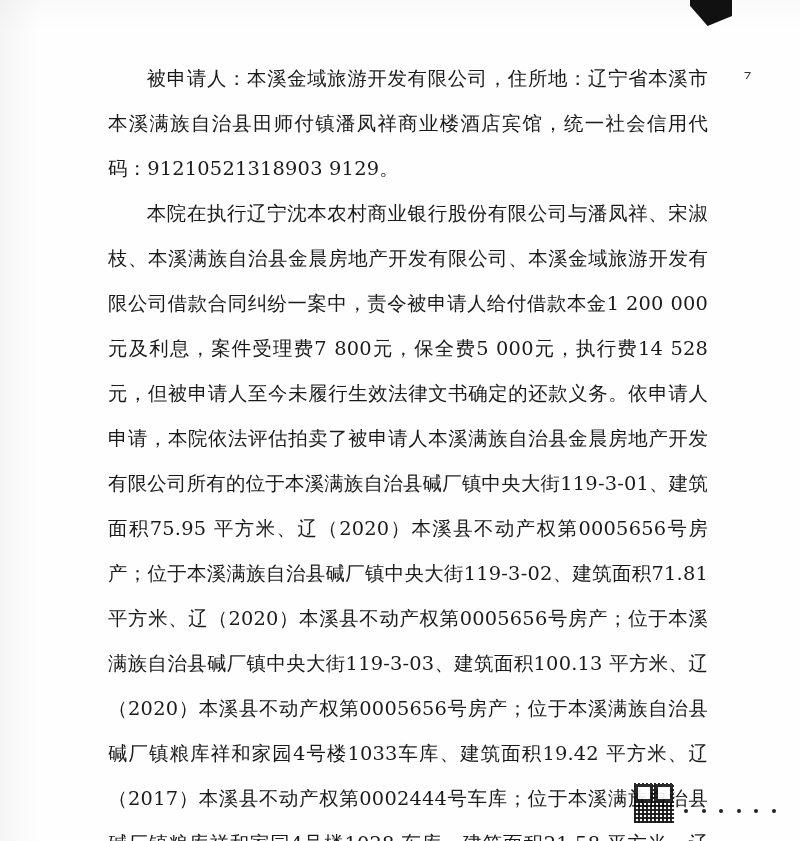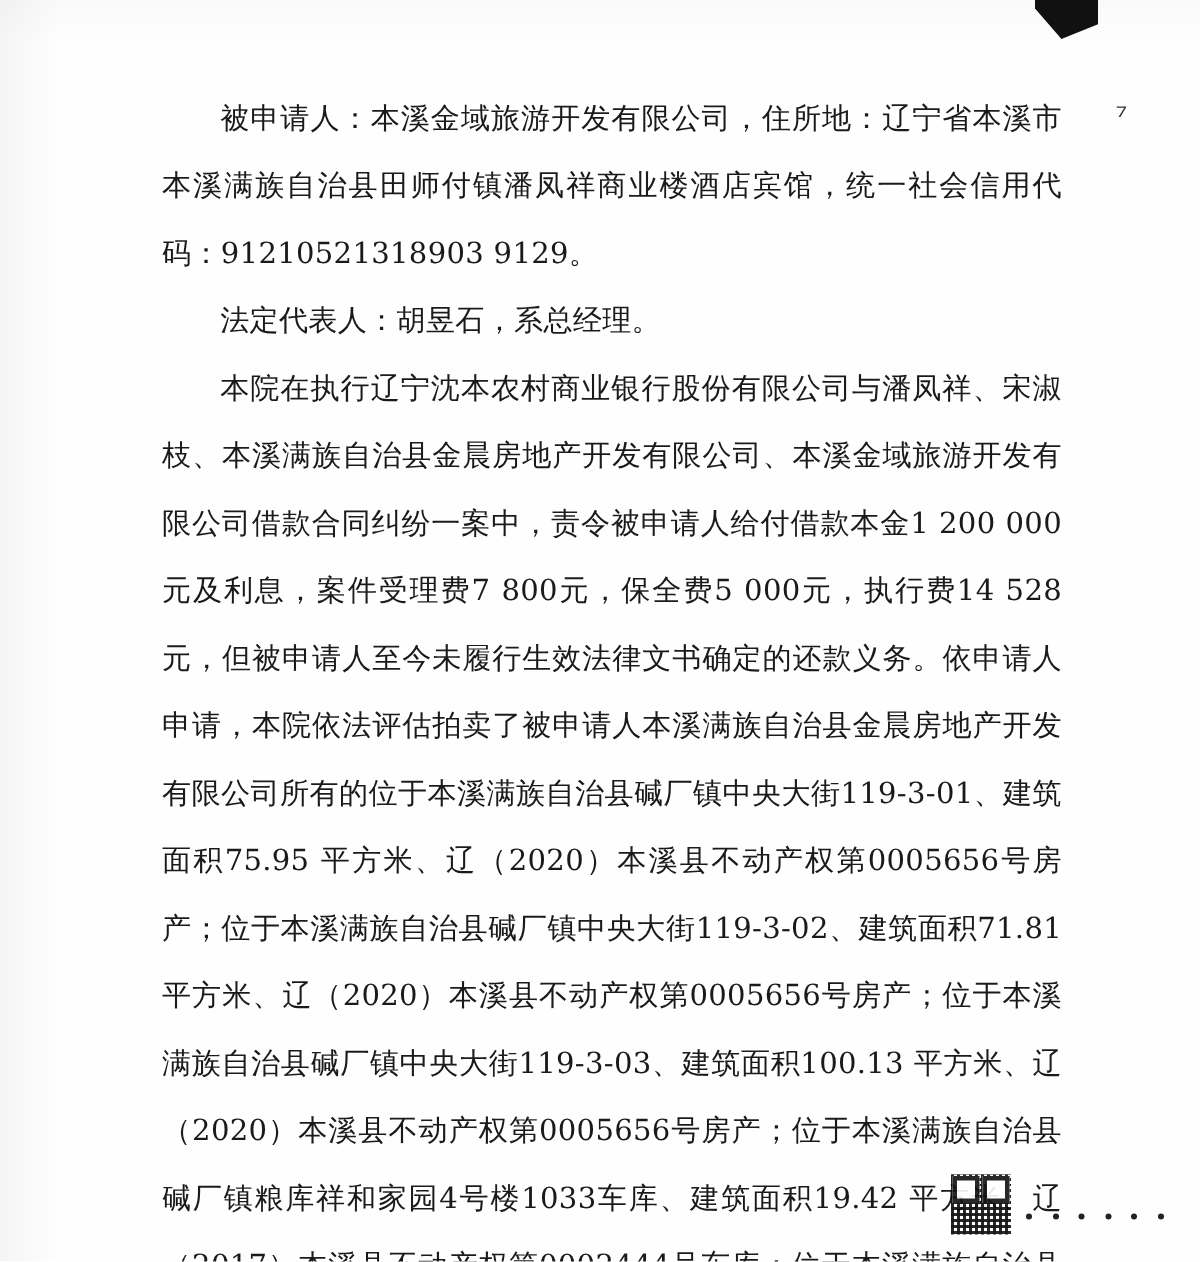--- a/index.html
+++ b/index.html
@@ -120,21 +120,20 @@
 <div id="page">
 
   <div class="corner-mark"></div>
 
   <div class="side-mark">⁊</div>
 
   <div class="doc-body">
 
     <p class="para"><span>被申请人：本溪金域旅游开发有限公司，住所地：辽宁省本溪市本溪满族自治县田师付镇潘凤祥商业楼酒店宾馆，统一社会信用代码：91210521318903 9129。</span></p>
 
-    <p class="para"><span>法定代表人：胡昱石，系总经理。</span></p>
 
     <p class="para"><span>本院在执行辽宁沈本农村商业银行股份有限公司与潘凤祥、宋淑枝、本溪满族自治县金晨房地产开发有限公司、本溪金域旅游开发有限公司借款合同纠纷一案中，责令被申请人给付借款本金1 200 000元及利息，案件受理费7 800元，保全费5 000元，执行费14 528元，但被申请人至今未履行生效法律文书确定的还款义务。依申请人申请，本院依法评估拍卖了被申请人本溪满族自治县金晨房地产开发有限公司所有的位于本溪满族自治县碱厂镇中央大街119-3-01、建筑面积75.95 平方米、辽（2020）本溪县不动产权第0005656号房产；位于本溪满族自治县碱厂镇中央大街119-3-02、建筑面积71.81 平方米、辽（2020）本溪县不动产权第0005656号房产；位于本溪满族自治县碱厂镇中央大街119-3-03、建筑面积100.13 平方米、辽（2020）本溪县不动产权第0005656号房产；位于本溪满族自治县碱厂镇粮库祥和家园4号楼1033车库、建筑面积19.42 平方米、辽（2017）本溪县不动产权第0002444号车库；位于本溪满族自治县碱厂镇粮库祥和家园4号楼1028 车库、建筑面积21.58 平方米、辽（2017）本溪县不动产权第0002497 号车库；位于本溪满族自治县碱厂镇粮库祥和家园4号楼1026车库、建筑面积20.98 平方米、辽（2017）本溪县不动产权第0002472号车库；位于本溪满</span></p>
 
   </div>
 
   <div class="qr"></div>
   <div class="dots">
     <span></span>
     <span></span>
     <span></span>

